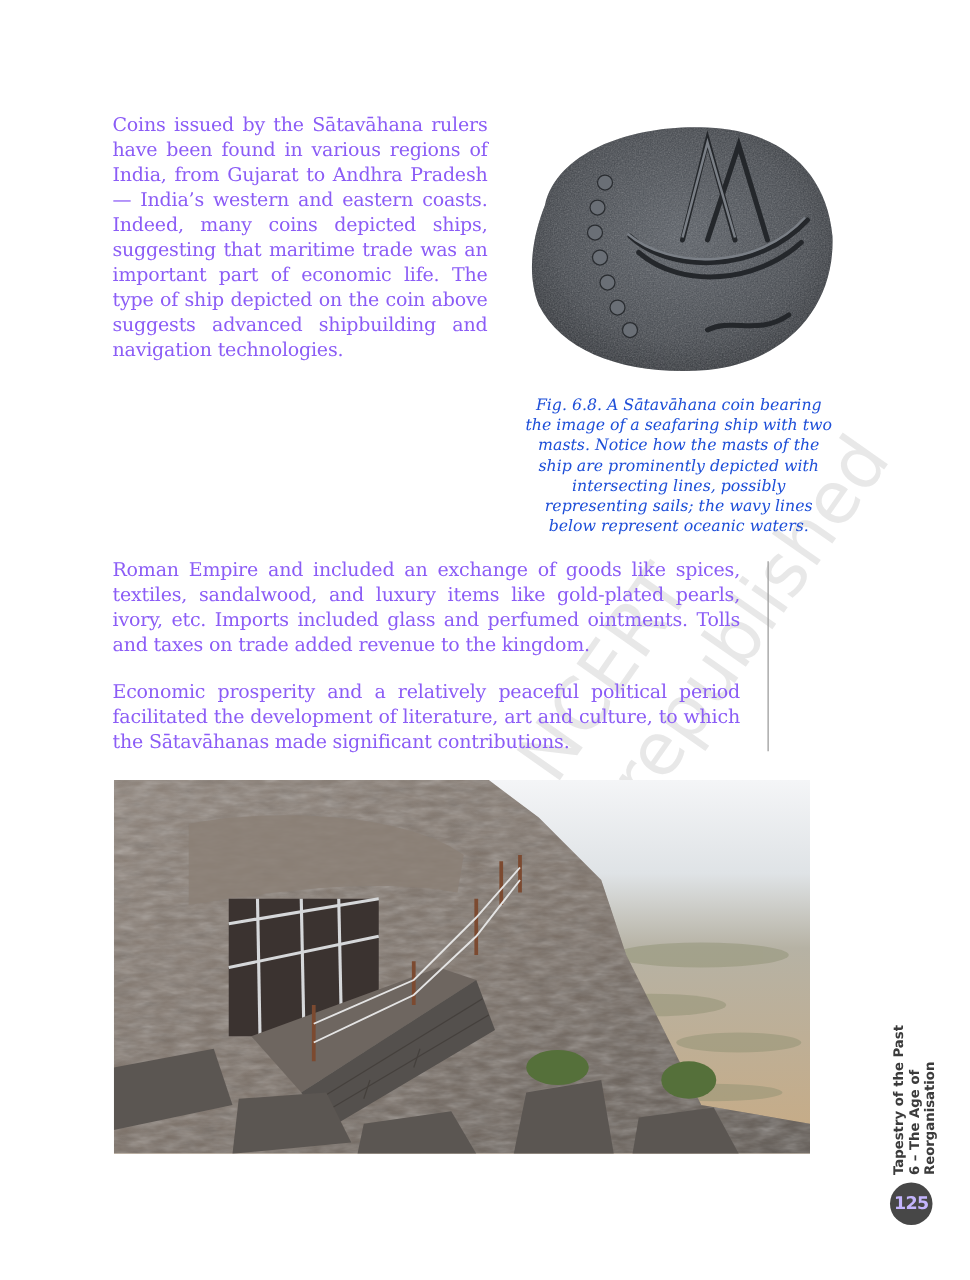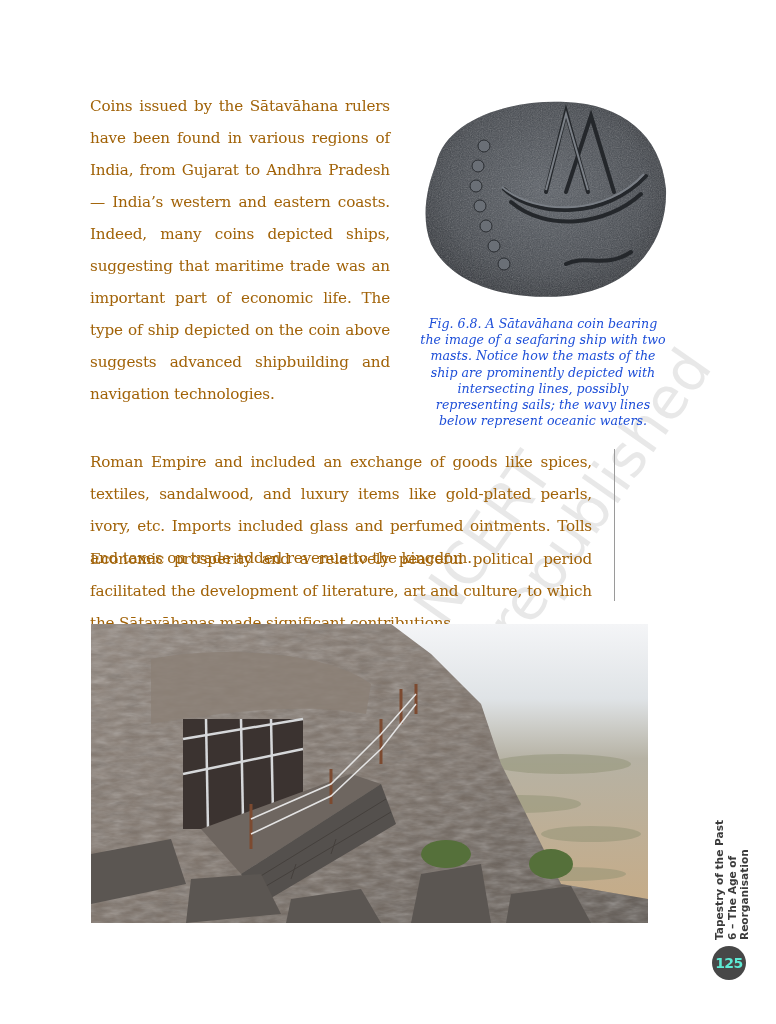--- a/index.html
+++ b/index.html
@@ -1,36 +1,36 @@
 <!DOCTYPE html>
 <html><head>
 <meta charset="utf-8">
 <style>
   html, body { margin:0; padding:0; background:#ffffff; }
   body { width:776px; height:1024px; position:relative; overflow:hidden; font-family:"DejaVu Serif","Liberation Serif",serif; color:#3a3a3a; }
   .page { position:absolute; left:0; top:0; width:776px; height:1024px; }
 
-  .para { position:absolute; font-size:15.2px; line-height:32px; text-align:justify; color:#a16207; letter-spacing:-0.15px; }
+  .para { position:absolute; font-size:15.2px; line-height:20px; text-align:justify; color:#8b5cf6; letter-spacing:-0.15px; }
   .p1 { left:90px; top:90px; width:300px; }
   .p2 { left:90px; top:330px; width:300px; }
   .p3 { left:90px; top:446px; width:502px; }
   .p4 { left:90px; top:543px; width:502px; }
 
   .coin { position:absolute; left:416px; top:94px; width:252px; height:206px; }
   .fig-caption { position:absolute; font-style:italic; color:#1d4ed8; text-align:center; font-size:12.6px; line-height:16.2px; }
   .cap1 { left:418px; top:316px; width:250px; }
   .cap2 { left:92px; top:936px; width:556px; line-height:17px; font-size:12.8px; }
 
   .vline { position:absolute; left:614px; top:449px; width:1.4px; height:152px; background:#9a9a9a; }
 
   .photo { position:absolute; left:91px; top:624px; width:557px; height:299px; overflow:hidden; }
 
   .side { position:absolute; left:707px; top:770px; width:40px; height:170px; }
   .side-text { position:absolute; left:0; top:0; width:170px; height:40px; transform-origin:0 0; transform:translate(0,170px) rotate(-90deg); font-family:"DejaVu Sans","Liberation Sans",sans-serif; font-size:10.6px; font-weight:bold; color:#3b3b3b; line-height:12.5px; padding-top:6px; box-sizing:border-box; text-align:left; }
-  .badge { position:absolute; left:712px; top:946px; width:34px; height:34px; border-radius:50%; background:#474747; color:#5eead4; font-family:"DejaVu Sans","Liberation Sans",sans-serif; font-weight:bold; font-size:14px; line-height:34px; text-align:center; letter-spacing:-0.5px; }
+  .badge { position:absolute; left:712px; top:946px; width:34px; height:34px; border-radius:50%; background:#474747; color:#c4b5fd; font-family:"DejaVu Sans","Liberation Sans",sans-serif; font-weight:bold; font-size:14px; line-height:34px; text-align:center; letter-spacing:-0.5px; }
 
   .watermark { position:absolute; left:170px; top:520px; width:640px; transform:rotate(-55deg); transform-origin:center; font-family:"DejaVu Sans","Liberation Sans",sans-serif; font-size:58px; color:rgba(190,190,190,0.35); text-align:center; line-height:70px; pointer-events:none; white-space:nowrap; }
 </style>
 </head>
 <body>
 
 <div class="page">
 
   <div class="watermark">
     <div>© NCERT</div>

